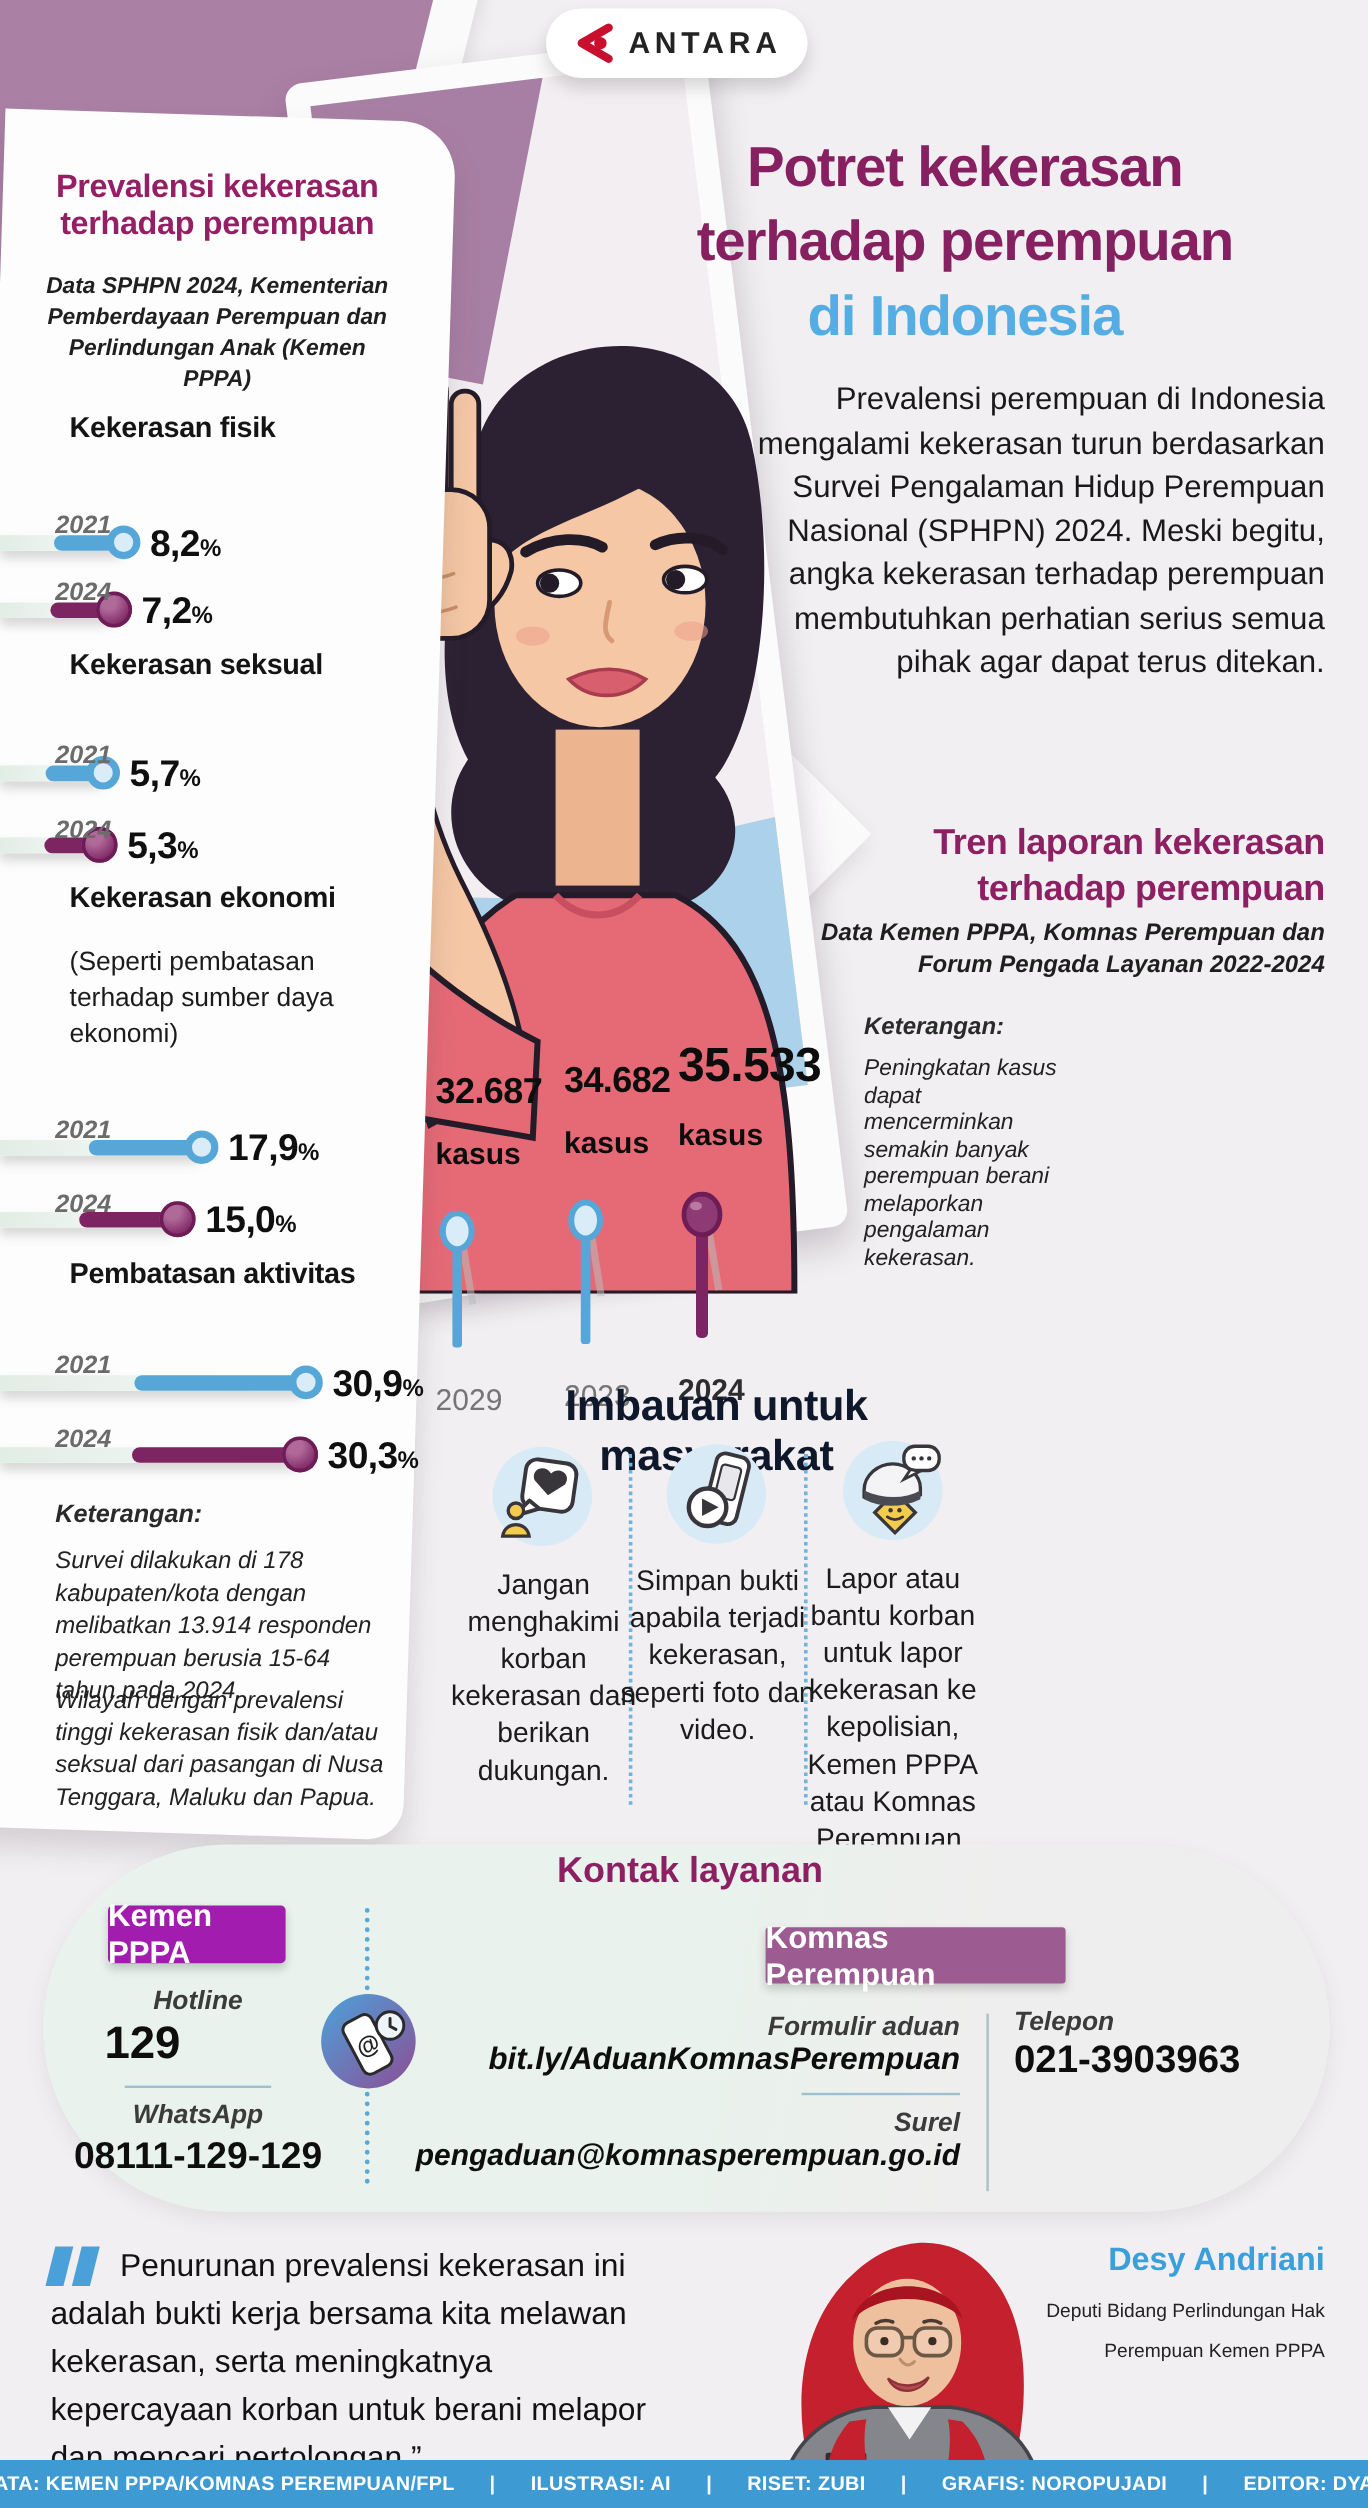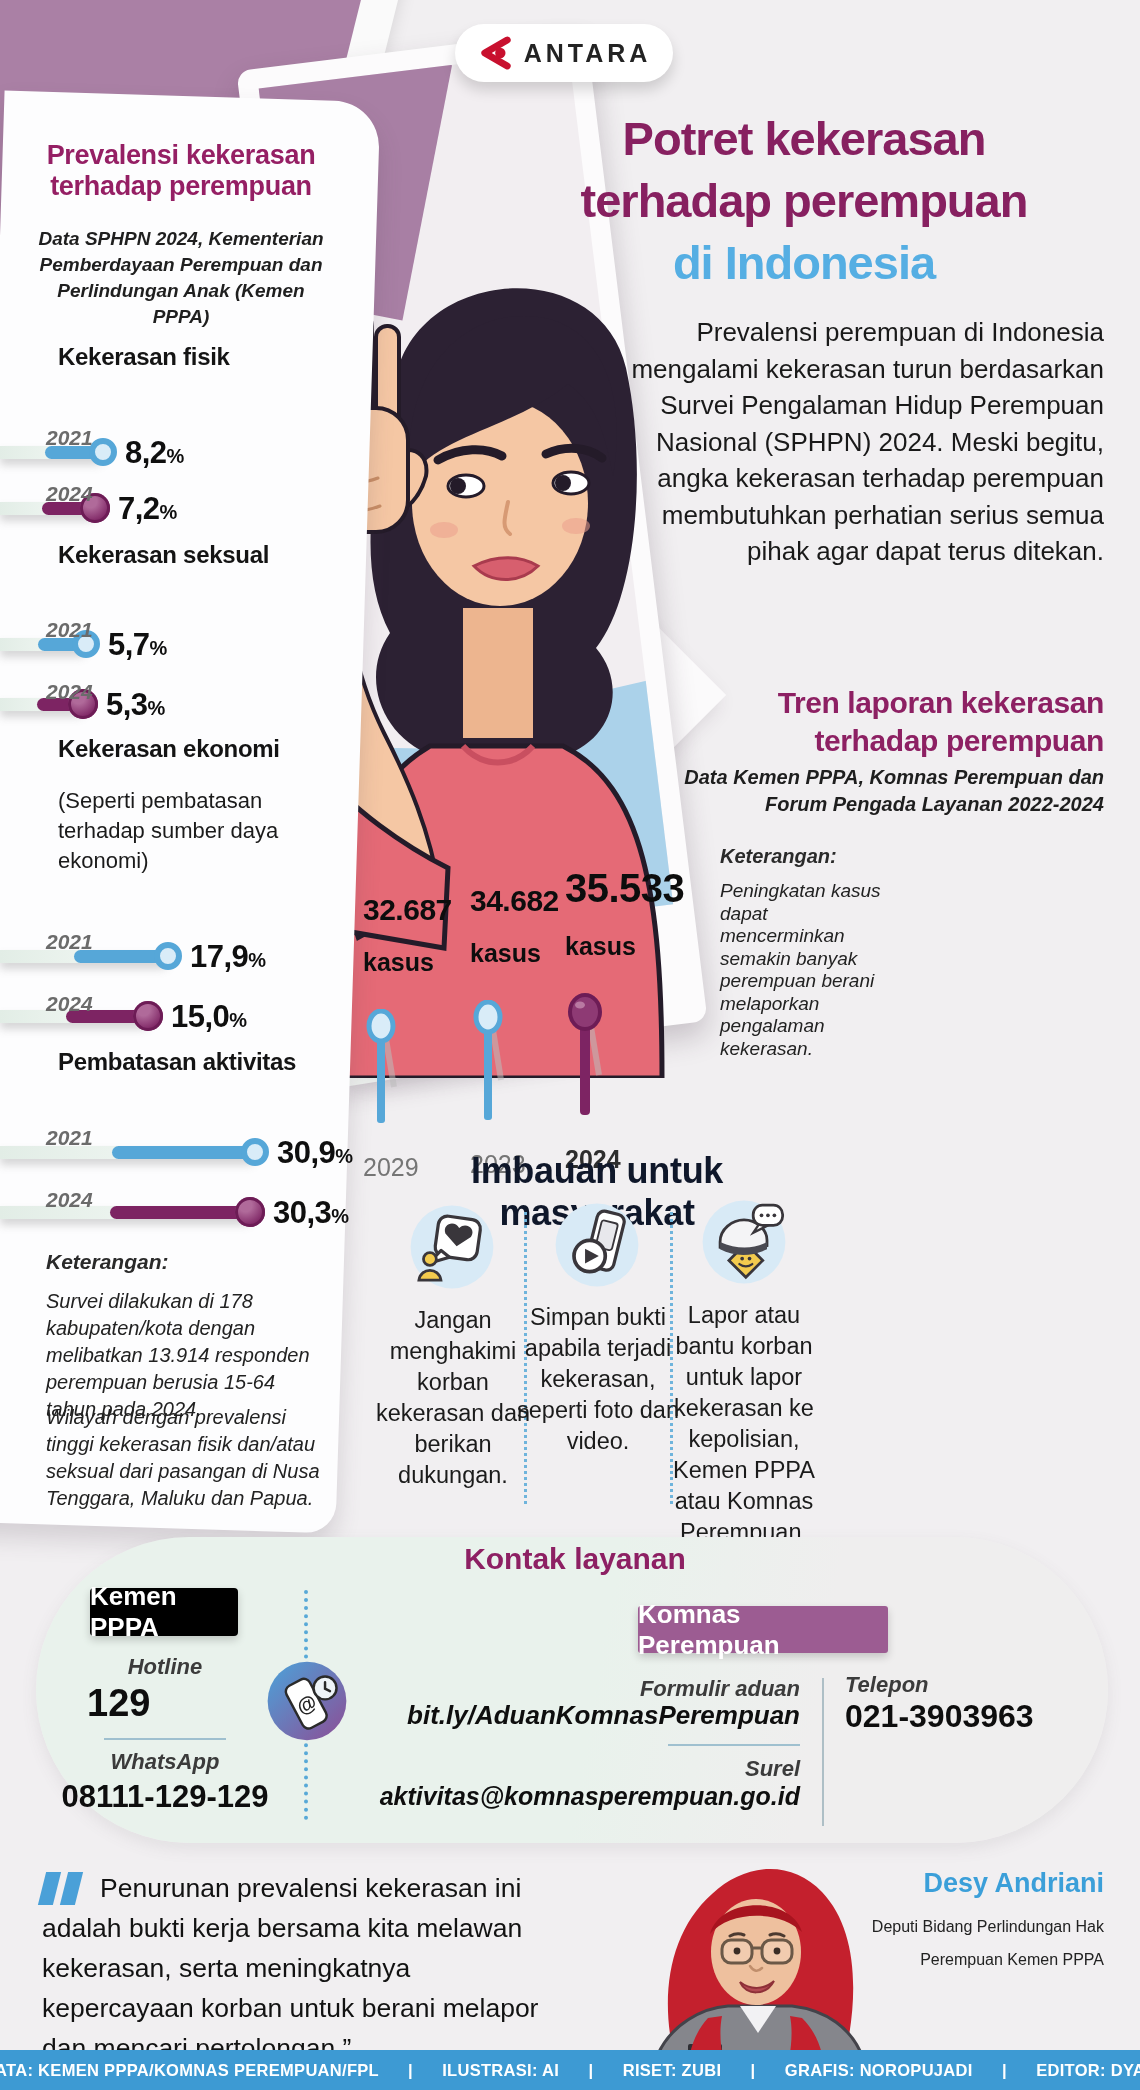--- a/index.html
+++ b/index.html
@@ -16,21 +16,21 @@
   .polaroid-main .inner .mauve{position:absolute;left:-60px;top:-40px;width:220px;height:260px;background:#a87fa4;transform:rotate(18deg);}
   .polaroid-main .inner .sky1{position:absolute;left:-20px;bottom:-10px;width:120px;height:200px;background:#abd2ea;transform:rotate(8deg);}
   .polaroid-main .inner .sky2{position:absolute;right:-24px;bottom:-10px;width:130px;height:230px;background:#abd2ea;transform:rotate(-6deg);}
   .diamond{box-shadow:0 10px 20px rgba(60,40,60,.15);}
   .dia-white{left:352px;top:540px;width:310px;height:310px;background:#fbfafb;transform:rotate(45deg);}
   .dia-mint{left:318px;top:606px;width:270px;height:270px;background:#dff0e7;transform:rotate(45deg);}
   .dia-mauve{left:300px;top:668px;width:228px;height:228px;background:#a87fa4;transform:rotate(45deg);}
   .polaroid-b{left:318px;top:802px;width:244px;height:268px;background:#f3f7f4;transform:rotate(-9deg);
     box-shadow:0 10px 22px rgba(60,40,60,.18);}
   
-  .logo-pill{left:455px;top:24px;width:218px;height:58px;background:#ffffff;border-radius:30px;
+  .logo-pill{left:455px;top:7px;width:218px;height:58px;background:#ffffff;border-radius:30px;
     box-shadow:0 8px 14px rgba(0,0,0,.15);display:flex;align-items:center;justify-content:center;gap:9px;}
   .logo-text{font-size:25px;font-weight:bold;letter-spacing:4px;color:#232323;}
   
   .left-card{left:-18px;top:96px;width:376px;height:1432px;background:#fdfdfe;
     transform:rotate(1.8deg);border-radius:0 46px 30px 18px;box-shadow:0 14px 24px rgba(80,60,80,.18);}
   .lp-title{left:18px;top:140px;width:326px;text-align:center;font-size:27px;line-height:31px;
     font-weight:bold;color:#951f64;letter-spacing:-.3px;}
   .lp-source{left:30px;top:226px;width:302px;text-align:center;font-style:italic;font-weight:600;
     font-size:19px;line-height:26px;color:#1f1f1f;}
   .cat-label{left:58px;font-size:24px;font-weight:bold;color:#141414;letter-spacing:-.3px;}
@@ -72,21 +72,21 @@
   .imb-title{left:397px;top:1150px;width:400px;text-align:center;font-size:36px;font-weight:bold;
     color:#0f172a;letter-spacing:-.3px;}
   .imb-sep{border-left:3px dotted #6fb4dc;height:292px;top:1212px;}
   .imb-text{text-align:center;font-size:23.5px;line-height:31px;color:#1b1b1b;}
   
   .kontak-box{left:36px;top:1537px;width:1072px;height:306px;border-radius:153px;
     background:linear-gradient(100deg,#e9f2ec 52%,#efeeee 72%);box-shadow:0 6px 16px rgba(100,90,100,.10);}
   .kontak-title{left:375px;top:1542px;width:400px;text-align:center;font-size:30px;font-weight:bold;color:#8d2063;}
   .badge{color:#fff;font-weight:bold;font-size:26px;display:flex;align-items:center;justify-content:center;
     box-shadow:0 4px 8px rgba(0,0,0,.18);}
-  .badge-kemen{left:90px;top:1588px;width:148px;height:48px;background:#000000;border-radius:4px;}
+  .badge-kemen{left:90px;top:1588px;width:148px;height:48px;background:#a21caf;border-radius:4px;}
   .badge-komnas{left:638px;top:1606px;width:250px;height:47px;background:#9c5c92;border-radius:3px;}
   .clabel{font-style:italic;font-weight:bold;font-size:22px;color:#3b3b3b;}
   .cval{font-weight:bold;color:#0e0e0e;}
   .kdiv{height:2px;background:#9fc0cf;}
   .dotline{border-left:4px dotted #58a9d7;}
   .vline{width:2px;background:#aebfc6;}
   
   .quote{left:42px;top:1868px;width:525px;font-size:26.5px;line-height:40px;color:#121212;}
   .qicon{float:left;width:58px;height:36px;margin-top:4px;}
   .qbar{display:inline-block;width:15px;height:33px;background:#4aa0d8;transform:skewX(-14deg);margin-right:7px;}
@@ -347,21 +347,21 @@
     </g>
     <circle cx="72" cy="34" r="14" fill="#eef4f8" stroke="#2a2a2a" stroke-width="3"></circle>
     <path d="M72,27 L72,35 L78,38" fill="none" stroke="#2a2a2a" stroke-width="3" stroke-linecap="round"></path>
   </svg>
 
   <div class="abs badge badge-komnas">Komnas Perempuan</div>
   <div class="abs clabel" style="left:560px;top:1676px;width:240px;text-align:right">Formulir aduan</div>
   <div class="abs cval" style="left:380px;top:1700px;width:420px;text-align:right;font-size:26px;font-style:italic">bit.ly/AduanKomnasPerempuan</div>
   <div class="abs kdiv" style="left:668px;top:1744px;width:132px"></div>
   <div class="abs clabel" style="left:560px;top:1756px;width:240px;text-align:right">Surel</div>
-  <div class="abs cval" style="left:330px;top:1782px;width:470px;text-align:right;font-size:25px;font-style:italic">aktivitas@komnasperempuan.go.id</div>
+  <div class="abs cval" style="left:330px;top:1782px;width:470px;text-align:right;font-size:25px;font-style:italic">pengaduan@komnasperempuan.go.id</div>
   <div class="abs vline" style="left:822px;top:1678px;height:148px"></div>
   <div class="abs clabel" style="left:845px;top:1672px">Telepon</div>
   <div class="abs cval" style="left:845px;top:1698px;font-size:32px">021-3903963</div>
 
   <div class="abs quote">
     <span class="qicon"><span class="qbar"></span><span class="qbar"></span></span>
     <span>Penurunan prevalensi kekerasan ini adalah bukti kerja bersama kita melawan kekerasan, serta meningkatnya kepercayaan korban untuk berani melapor dan mencari pertolongan.”</span>
   </div>
 
   <svg class="abs" style="left:630px;top:1848px" width="250" height="242" viewBox="0 0 250 242">

